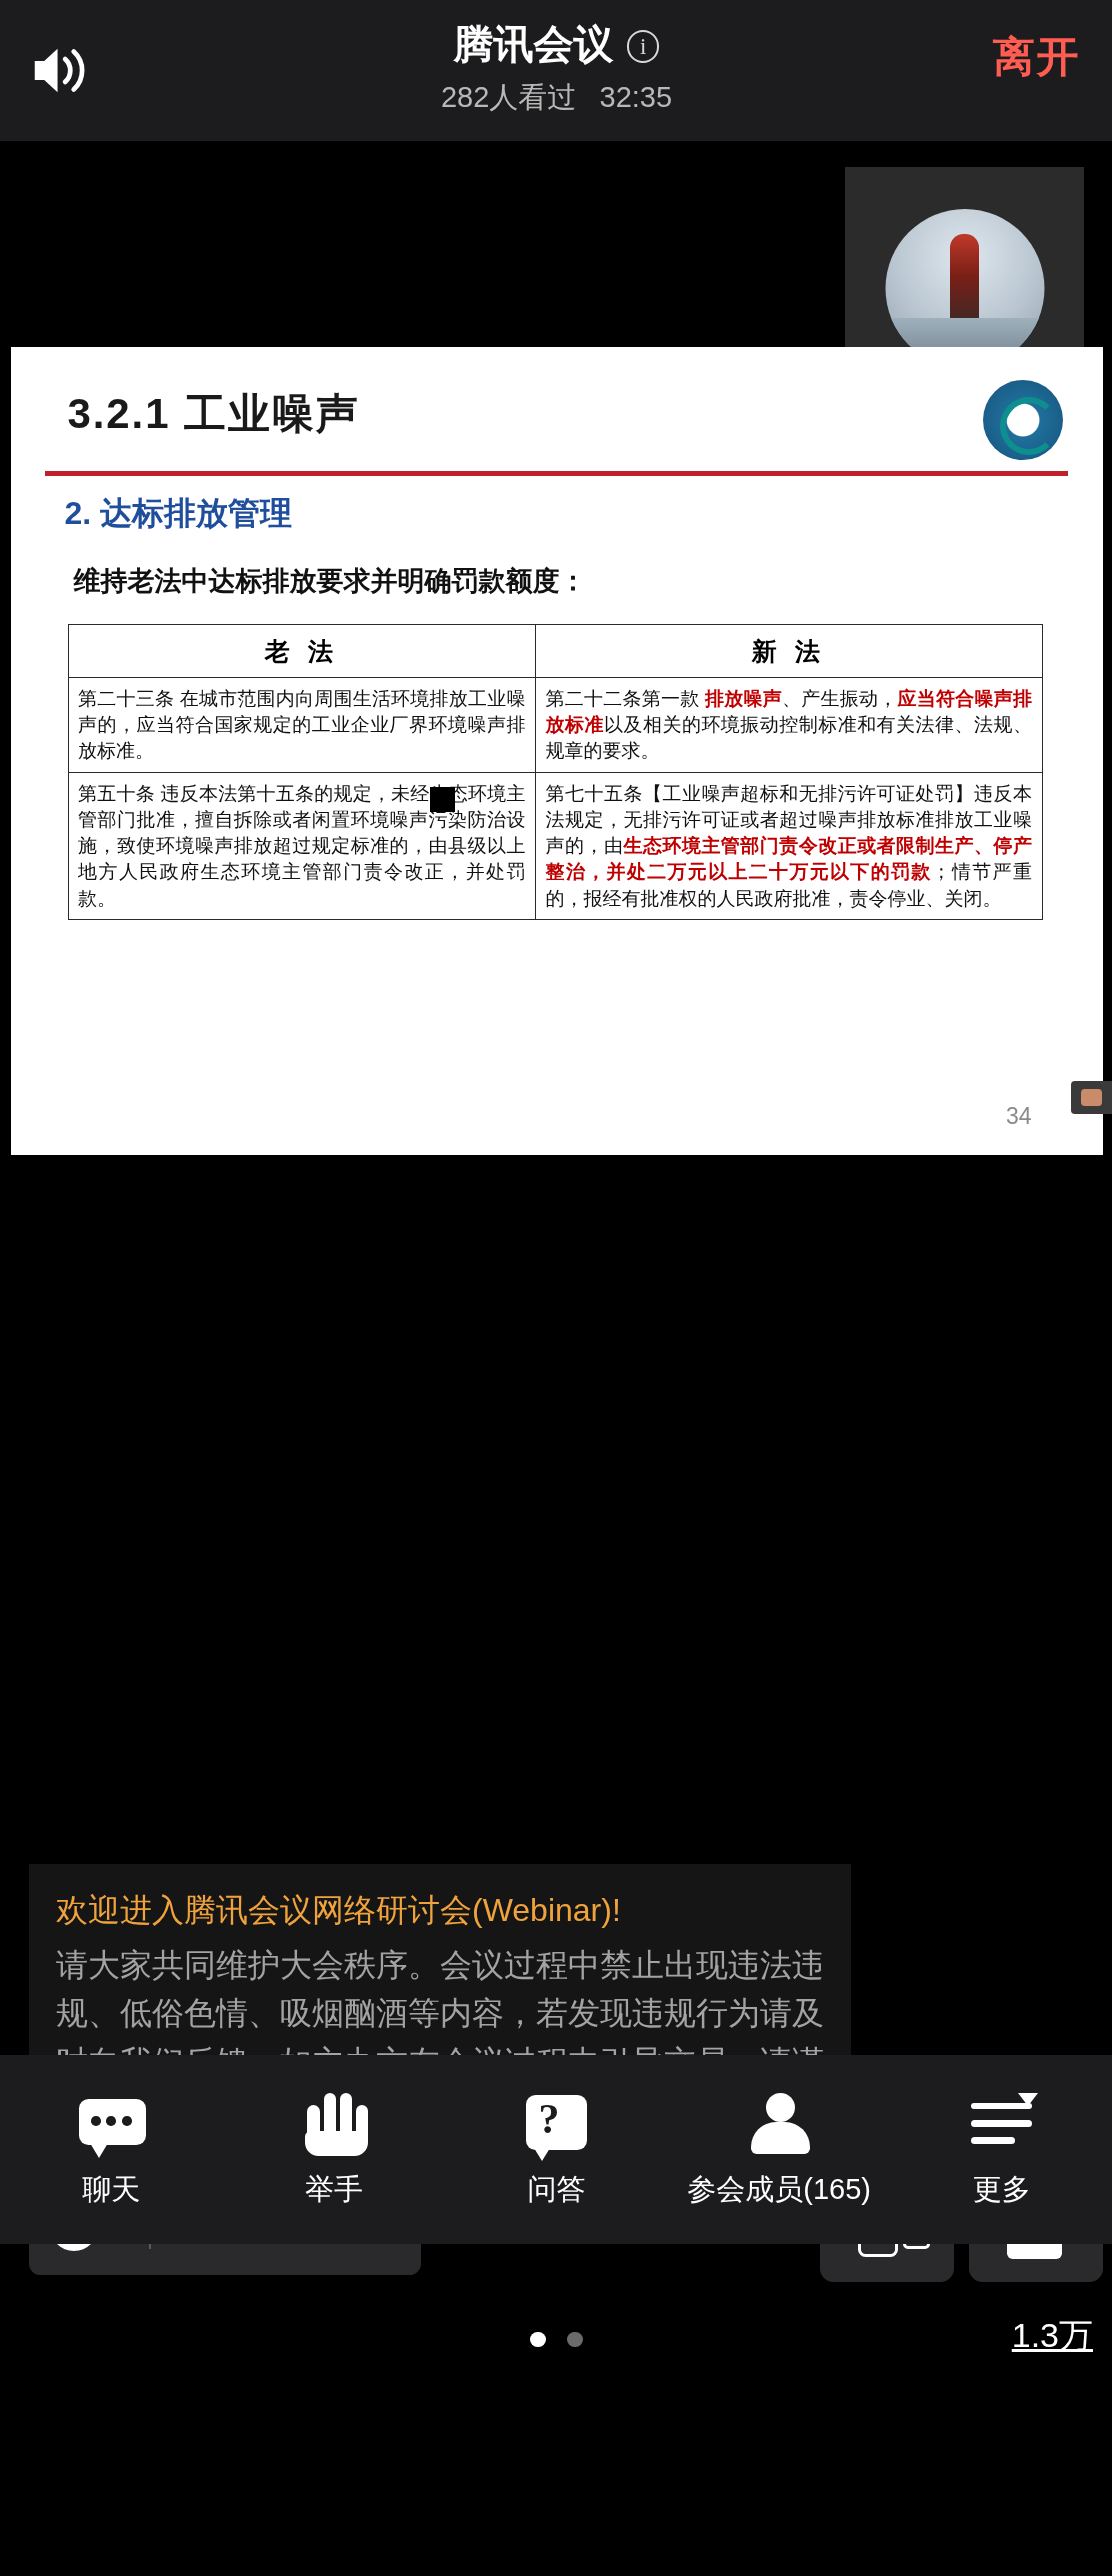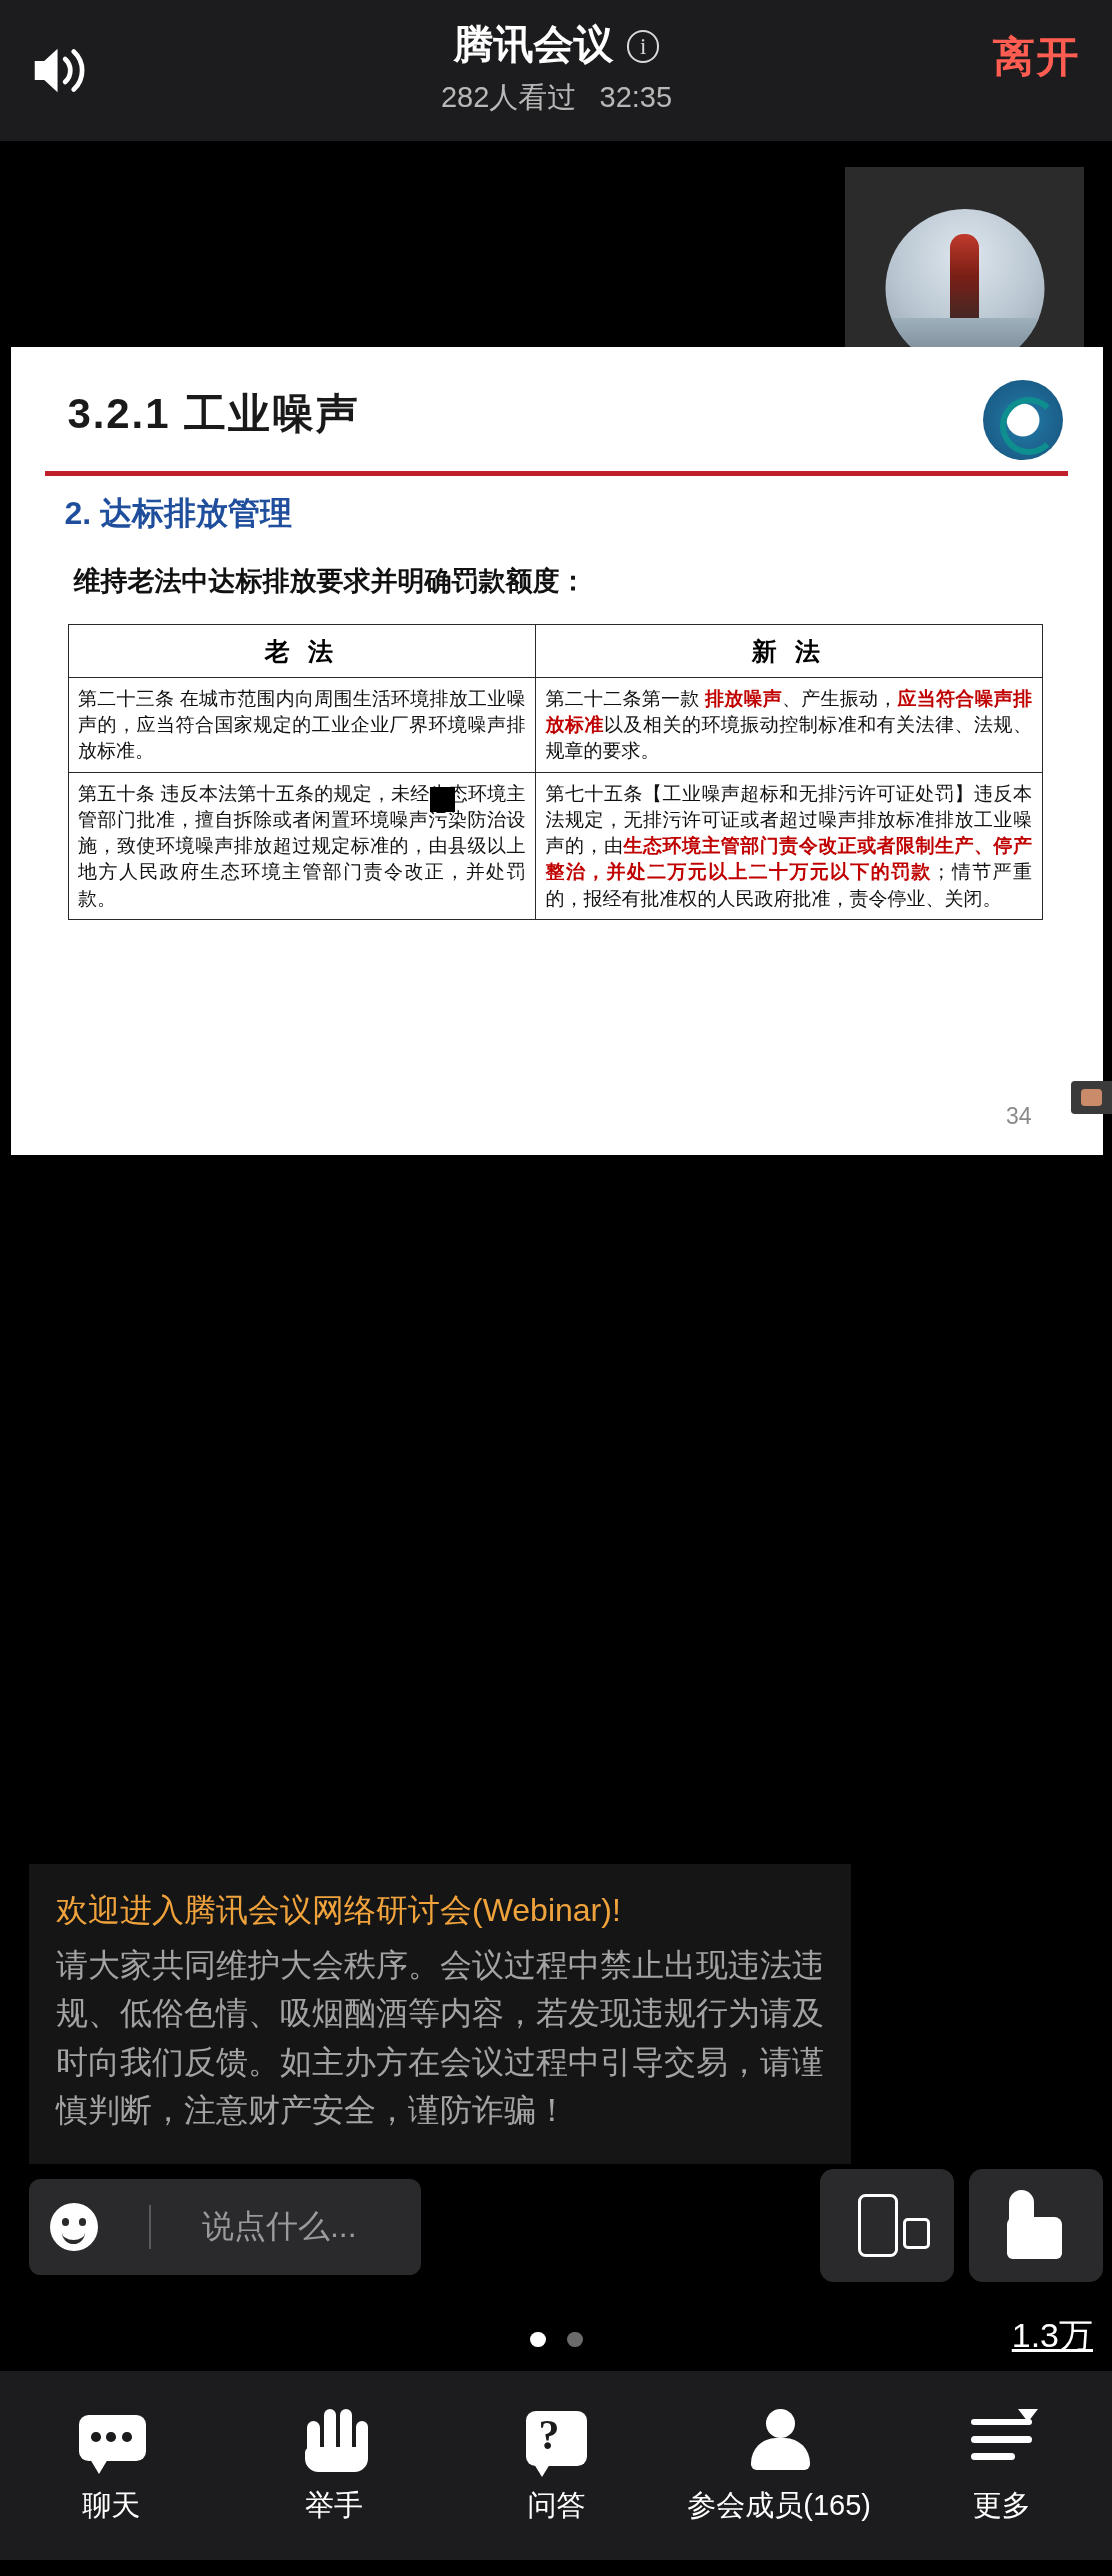--- a/index.html
+++ b/index.html
@@ -6,21 +6,21 @@
   html, body {
     width: 1113px;
     height: 2576px;
     background: #000;
     font-family: "Liberation Sans", sans-serif;
     overflow: hidden;
   }
   .app {
     position: relative;
     width: 1113px;
-    height: 2560px;
+    height: 2244px;
     background: #000;
     color: #fff;
   }
 
   
   .topbar {
     position: absolute; top: 0; left: 0;
     width: 1113px; height: 141px;
     background: #1c1c1e;
   }

